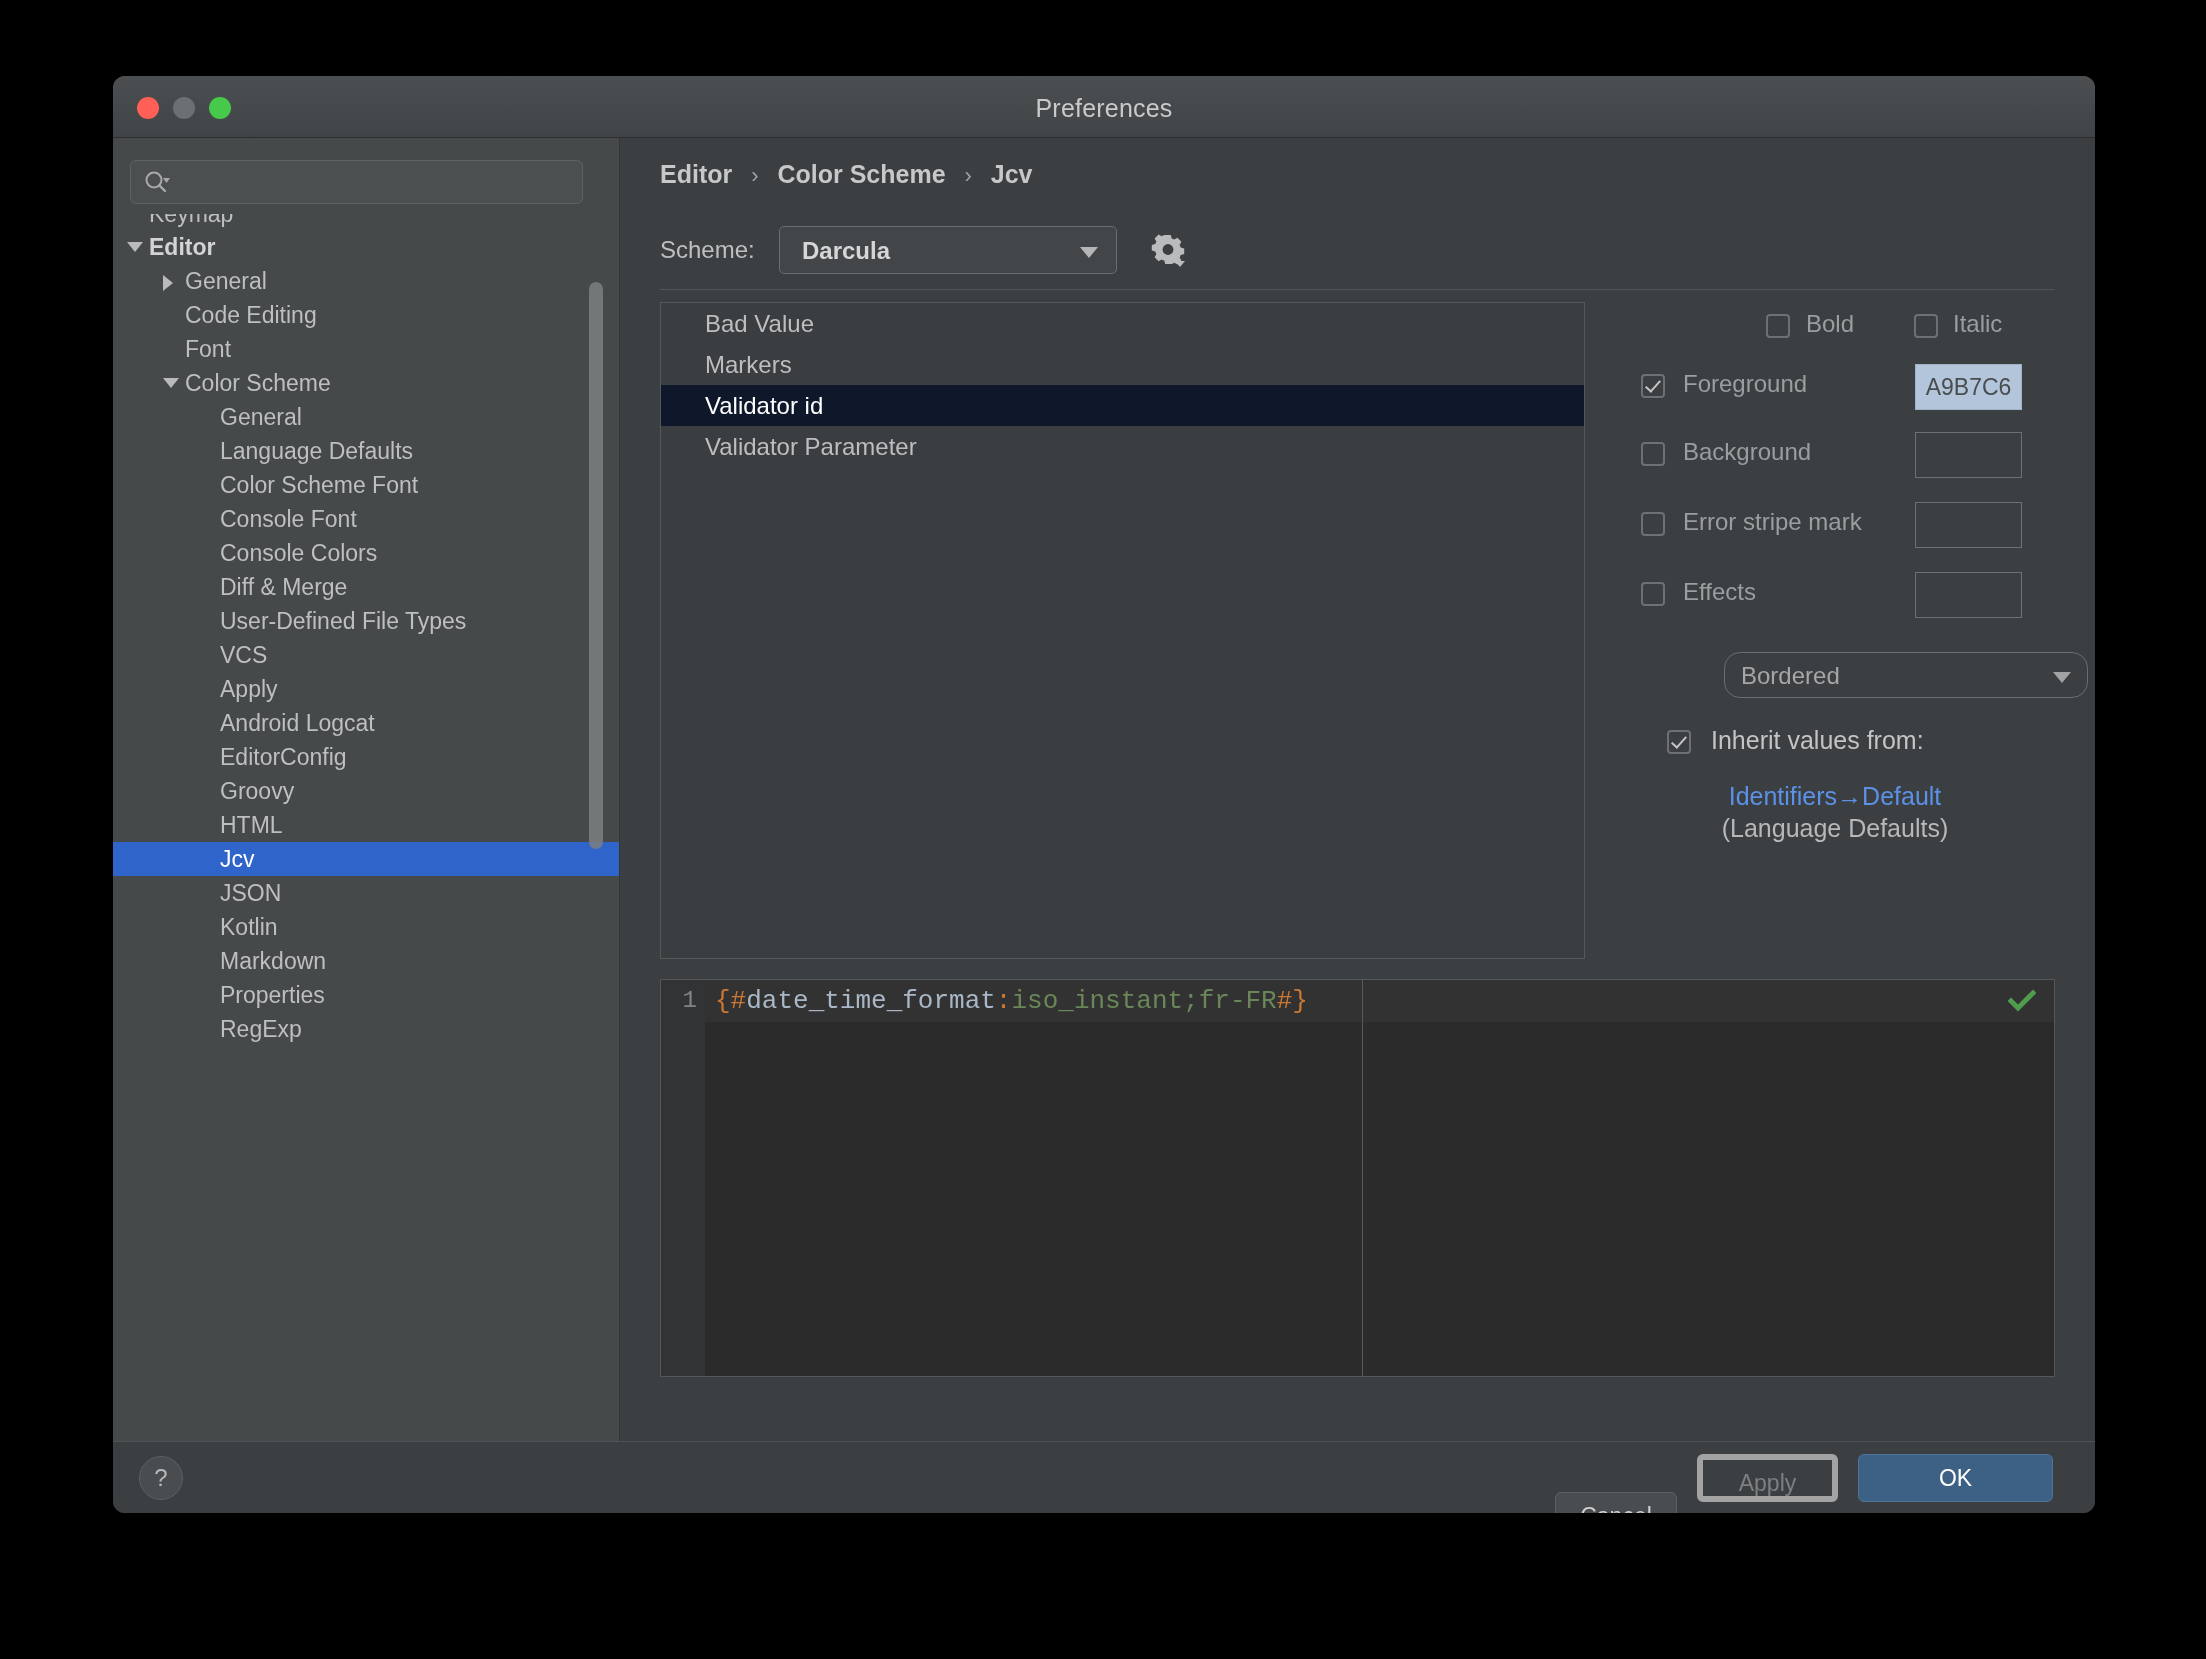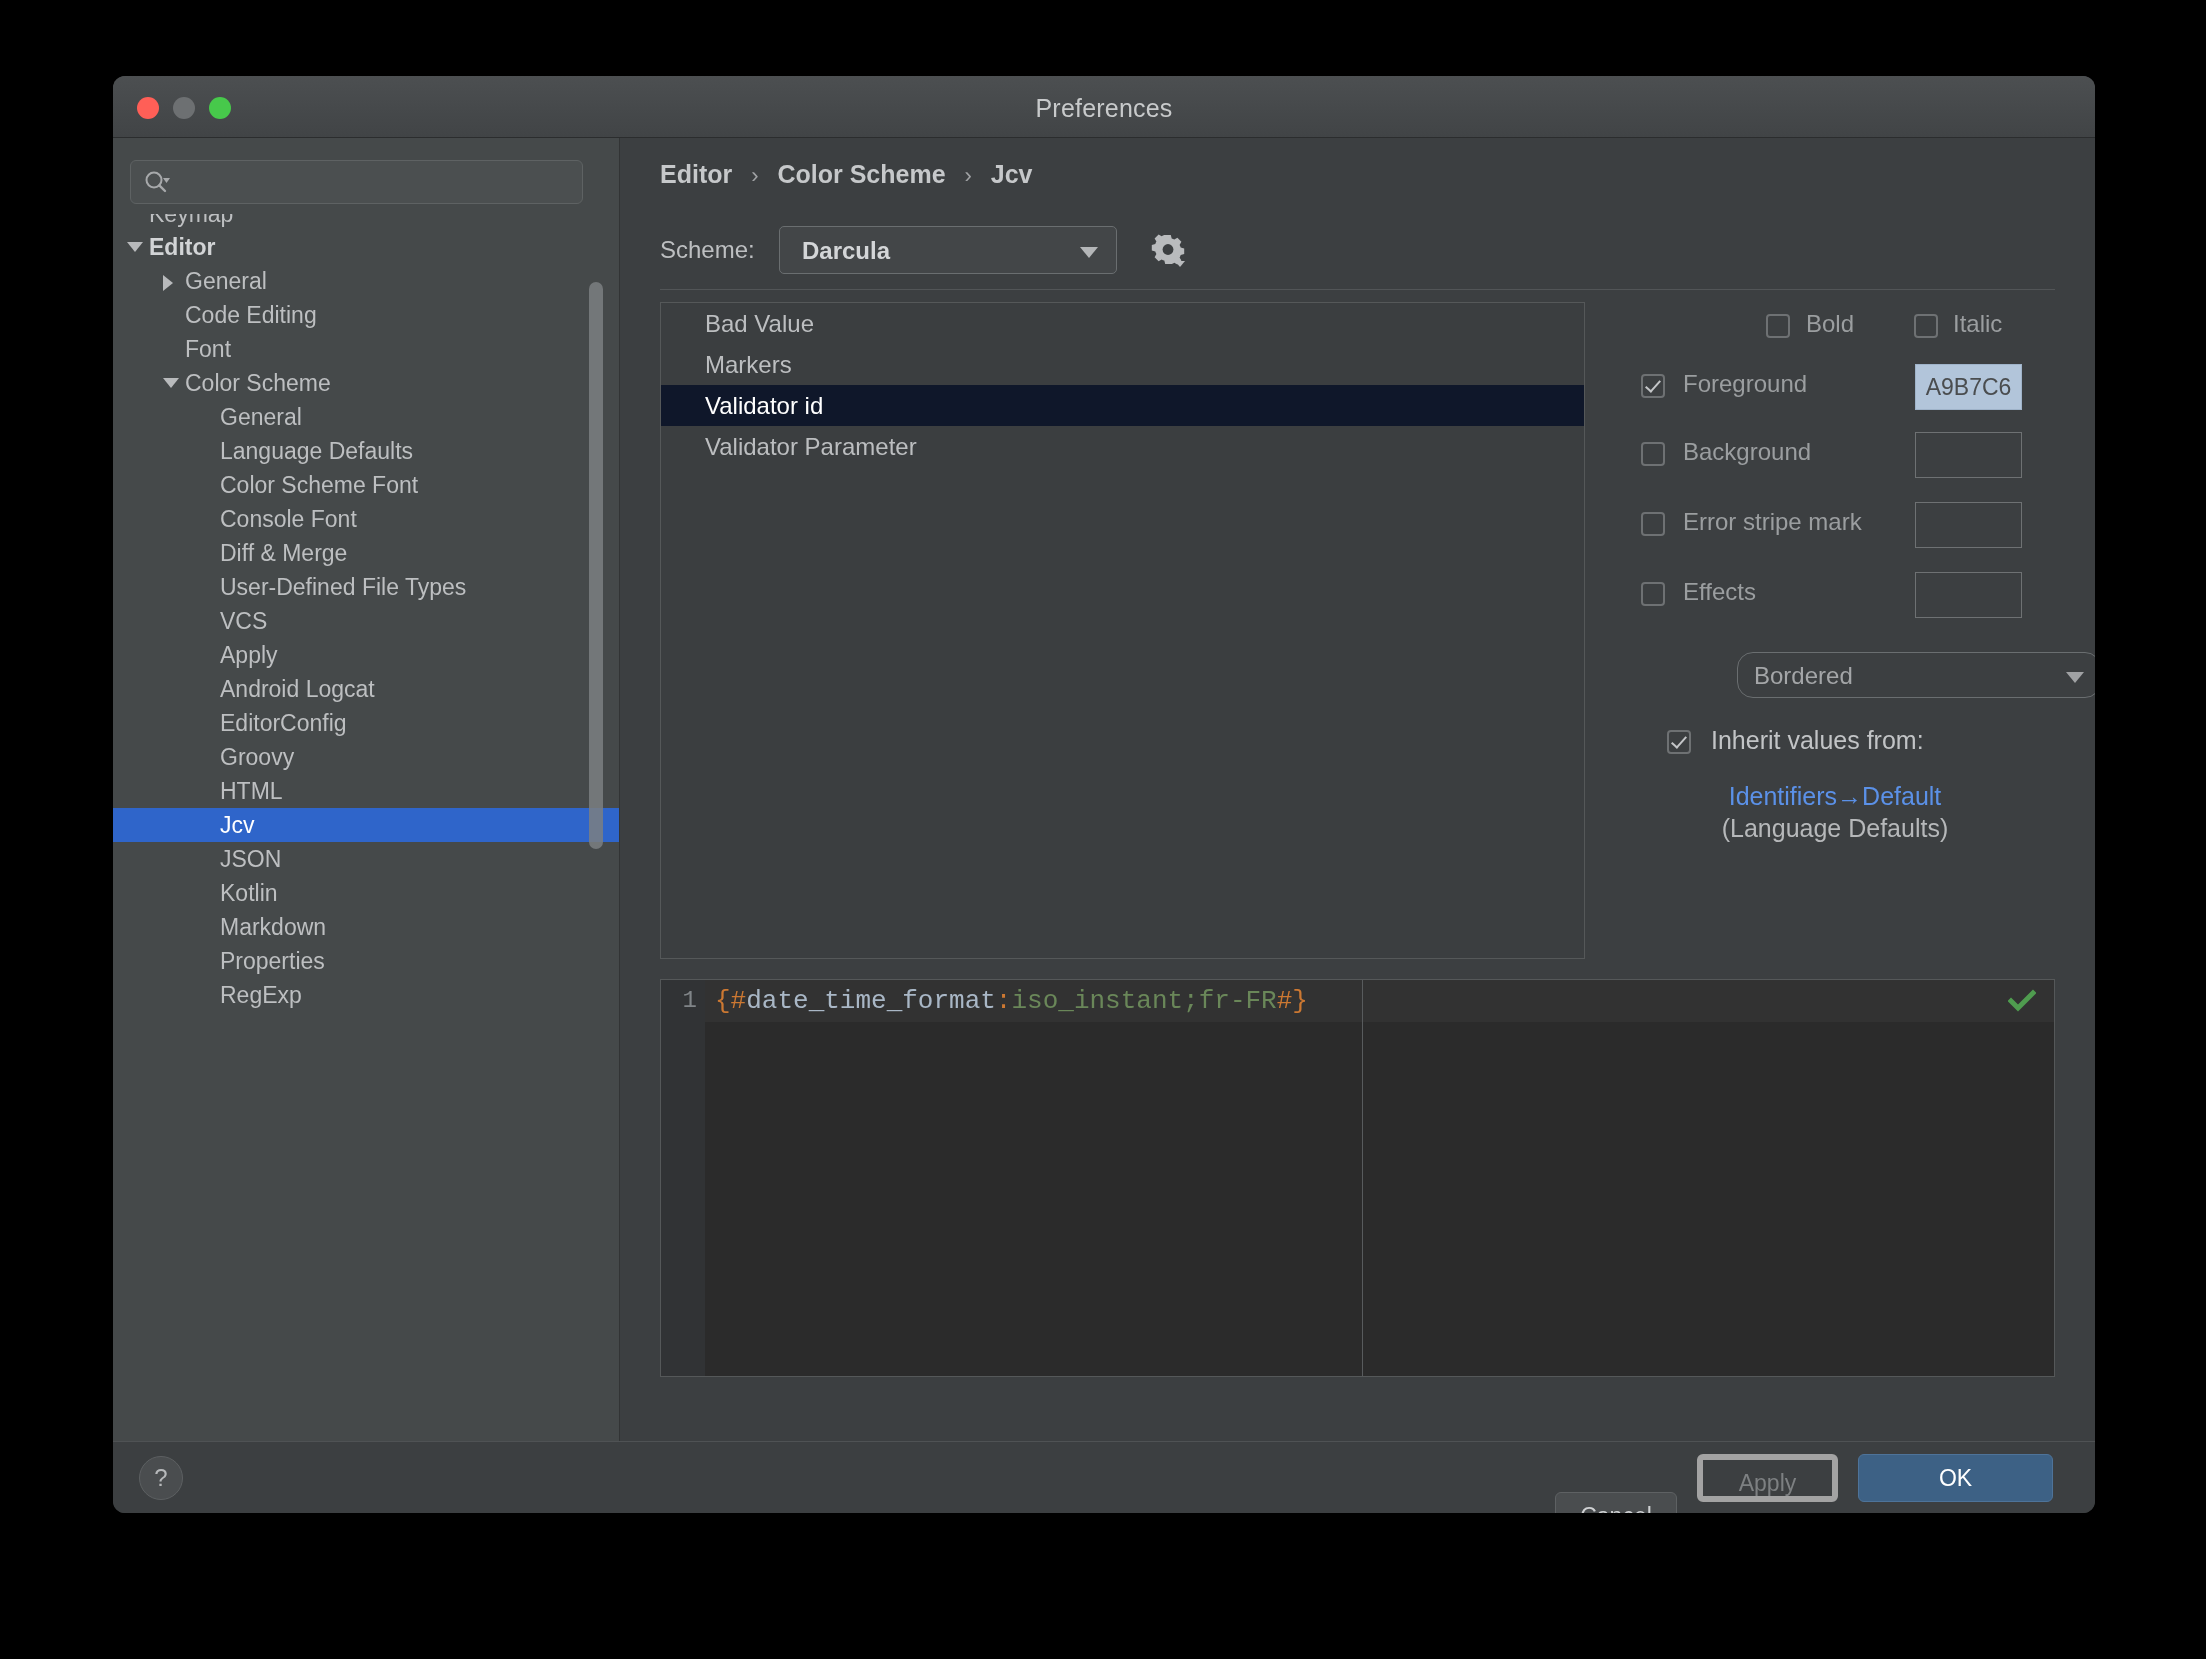--- a/index.html
+++ b/index.html
@@ -288,21 +288,21 @@
     background: #b2c5da;
     border-color: #9fb3c9;
     text-align: center;
     line-height: 44px;
     font-size: 23px;
     color: #4a4d4f;
     font-family: "Liberation Sans", sans-serif;
   }
   #effects-select {
     position: absolute;
-    left: 122px; top: 350px;
+    left: 109px; top: 350px;
     width: 364px; height: 46px;
     border: 1px solid #6a6e70;
     border-radius: 16px;
     background: #3c3f41;
     box-sizing: border-box;
   }
   #effects-select .val {
     position: absolute;
     left: 16px; top: 9px;
     font-size: 24px;
@@ -489,20 +489,21 @@
           <div class="tree-row ind0 clip-top"><span class="lbl">Keymap</span></div>
           <div class="tree-row ind0 bold"><span class="tri down" style="left: 14px;"></span><span class="lbl">Editor</span></div>
           <div class="tree-row ind1"><span class="tri right" style="left: 50px;"></span><span class="lbl">General</span></div>
           <div class="tree-row ind1"><span class="lbl">Code Editing</span></div>
           <div class="tree-row ind1"><span class="lbl">Font</span></div>
           <div class="tree-row ind1"><span class="tri down" style="left: 50px;"></span><span class="lbl">Color Scheme</span></div>
           <div class="tree-row ind2"><span class="lbl">General</span></div>
           <div class="tree-row ind2"><span class="lbl">Language Defaults</span></div>
           <div class="tree-row ind2"><span class="lbl">Color Scheme Font</span></div>
           <div class="tree-row ind2"><span class="lbl">Console Font</span></div>
+          <div class="tree-row ind2"><span class="lbl">Console Colors</span></div>
           <div class="tree-row ind2"><span class="lbl">Diff &amp; Merge</span></div>
           <div class="tree-row ind2"><span class="lbl">User-Defined File Types</span></div>
           <div class="tree-row ind2"><span class="lbl">VCS</span></div>
           <div class="tree-row ind2"><span class="lbl">Apply</span></div>
           <div class="tree-row ind2"><span class="lbl">Android Logcat</span></div>
           <div class="tree-row ind2"><span class="lbl">EditorConfig</span></div>
           <div class="tree-row ind2"><span class="lbl">Groovy</span></div>
           <div class="tree-row ind2"><span class="lbl">HTML</span></div>
           <div class="tree-row ind2 selected"><span class="lbl">Jcv</span></div>
           <div class="tree-row ind2"><span class="lbl">JSON</span></div>

